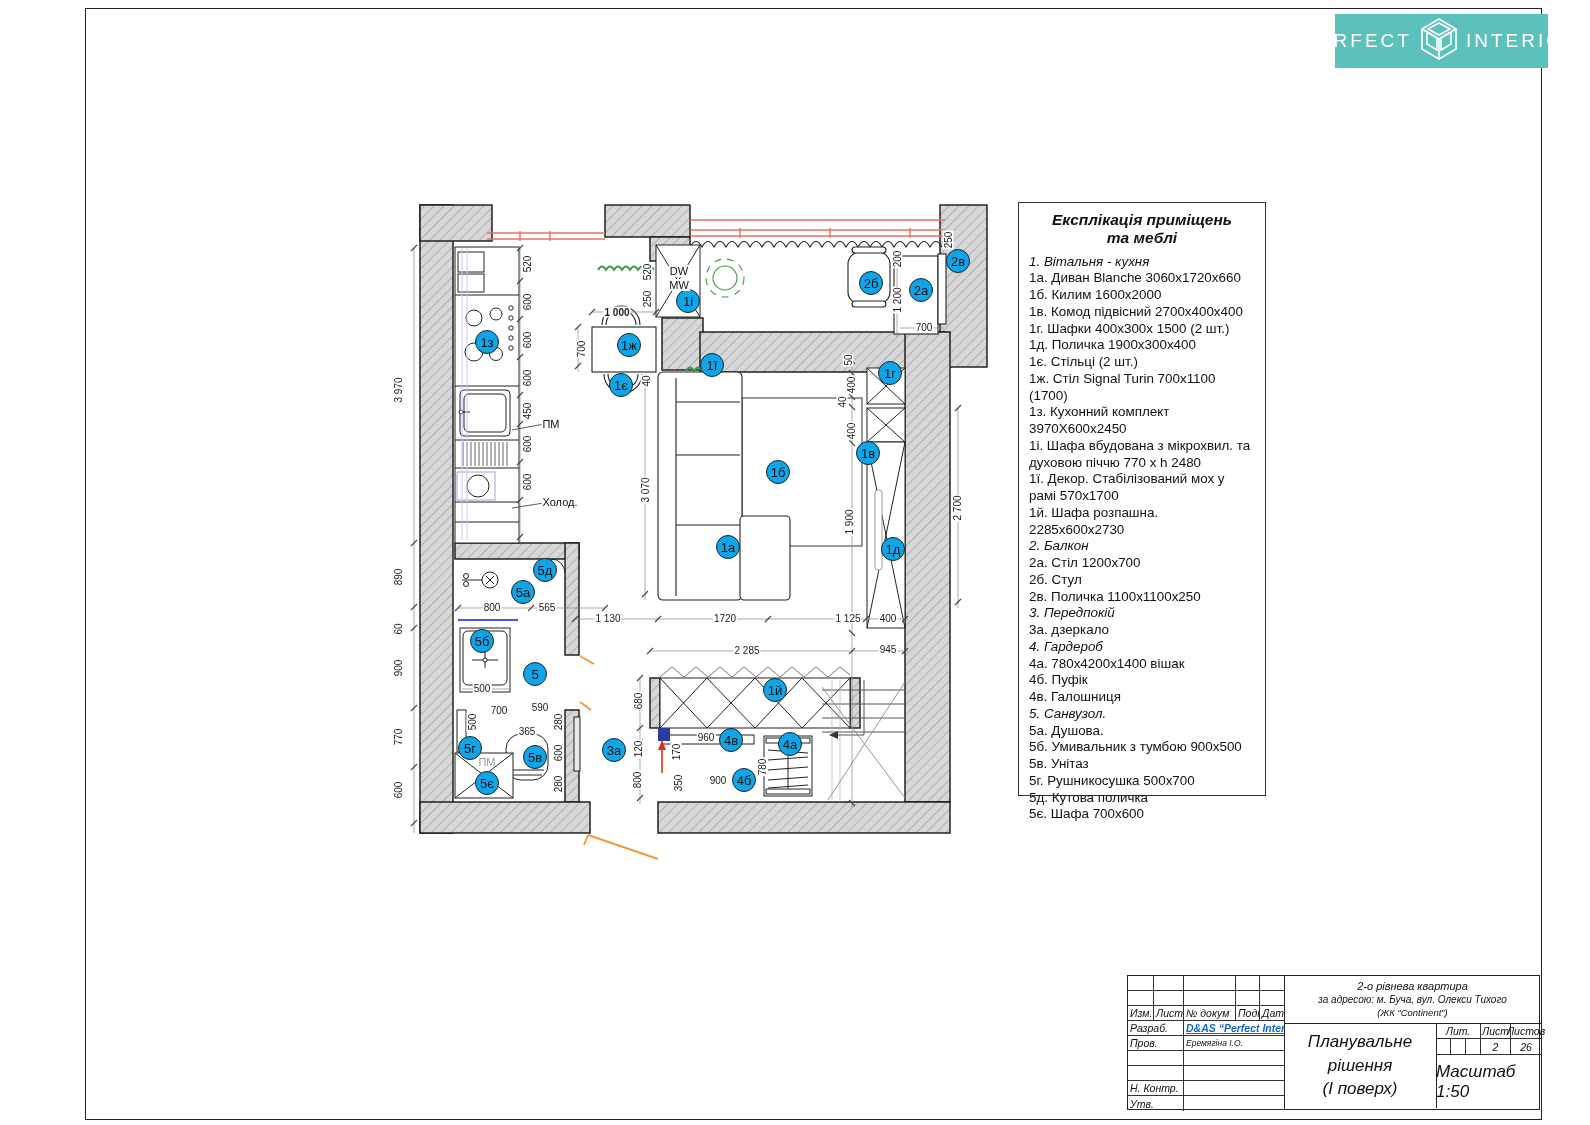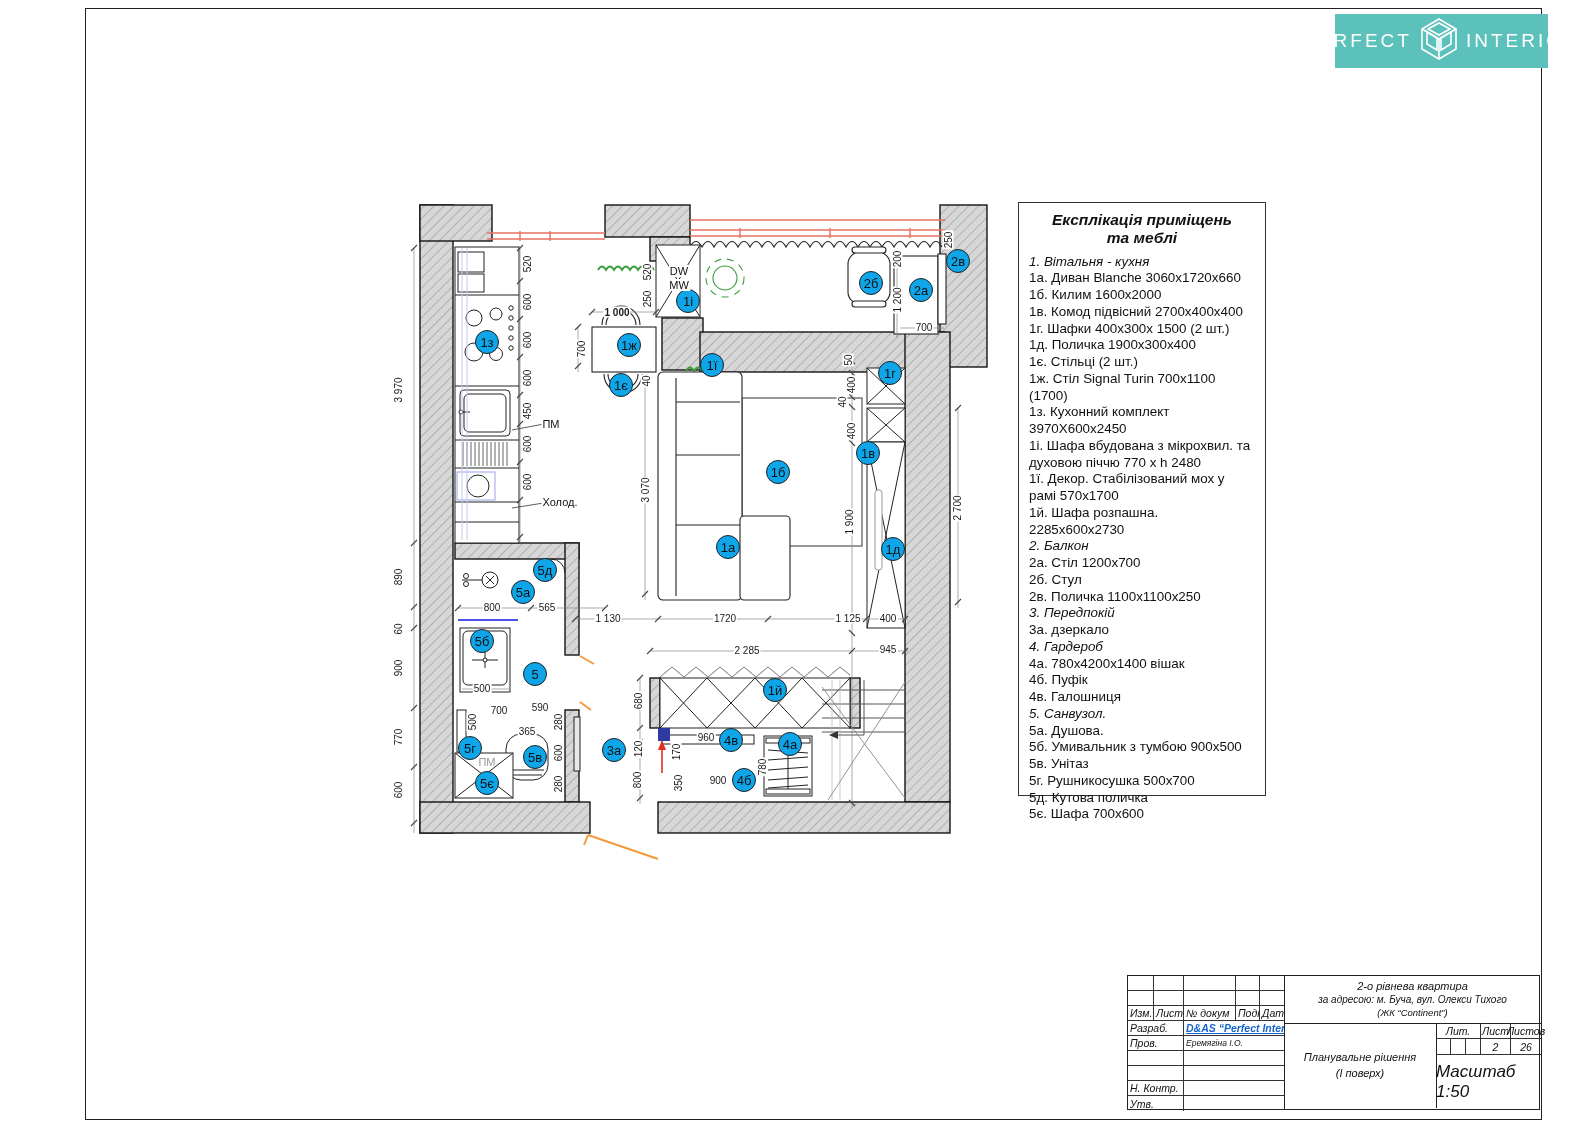--- a/index.html
+++ b/index.html
@@ -34,21 +34,21 @@
   .tb-row{display:flex;height:15px;box-sizing:border-box;border-bottom:1px solid #333}
   .tb-row:last-child{border-bottom:none}
   .tb-c{box-sizing:border-box;border-right:1px solid #333;overflow:hidden;white-space:nowrap;
         display:flex;align-items:center;padding:0 2px;height:100%}
   .tb-c:last-child{border-right:none}
   .blue{color:#1464c8;font-weight:bold;text-decoration:underline}
   .small-i{font-size:8.5px}
   .tb-proj{position:absolute;left:156px;top:0;width:257px;height:47px;border-bottom:1.2px solid #222;
            display:flex;flex-direction:column;align-items:center;justify-content:center;text-align:center;line-height:1.25}
   .tb-doc{position:absolute;left:156px;top:47px;width:152px;height:85px;border-right:1.2px solid #222;
-          display:flex;flex-direction:column;align-items:center;justify-content:center;text-align:center;font-size:11px;line-height:1.4}
+          display:flex;flex-direction:column;align-items:center;justify-content:center;text-align:center;font-size:17px;line-height:1.4}
   .tb-lit{position:absolute;left:308px;top:47px;width:105px;height:85px}
   .tb-lith{display:flex;height:15px;border-bottom:1px solid #333}
   .tb-lith>div{box-sizing:border-box;border-right:1px solid #333;display:flex;align-items:center;justify-content:center;height:100%}
   .tb-lith>div:last-child{border-right:none}
   .tb-scale{height:53px;display:flex;align-items:center;justify-content:center;font-size:17px}
 </style>
 </head>
 <body>
 
 <div class="frame"></div>

